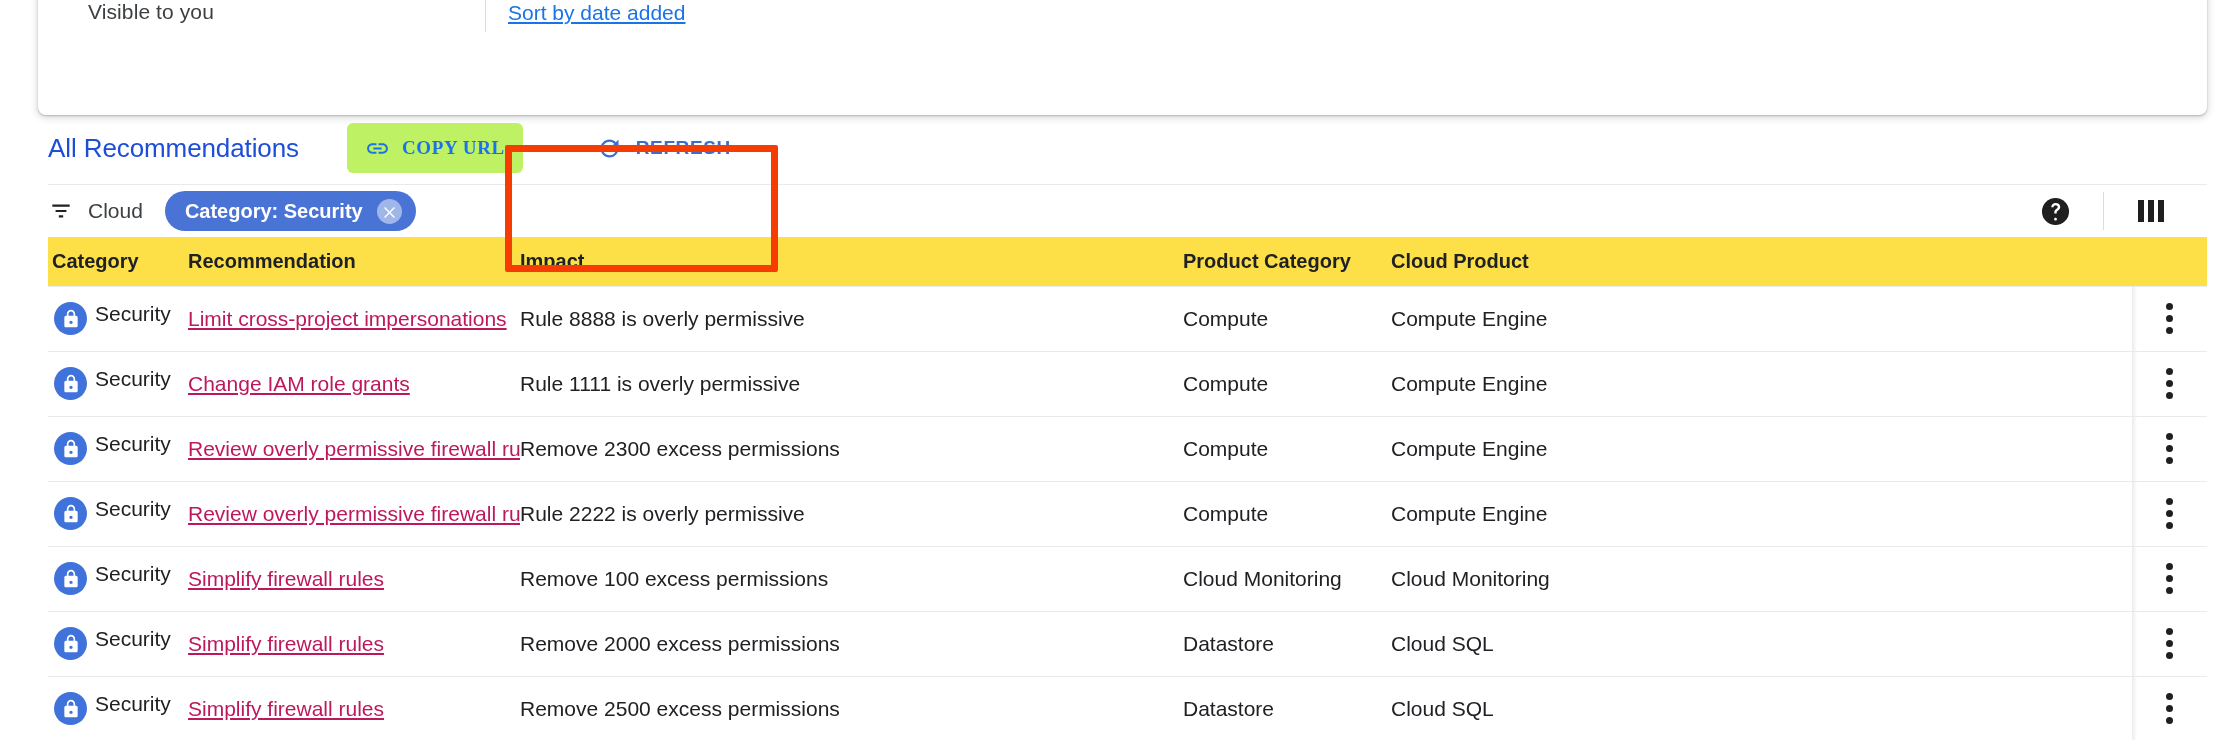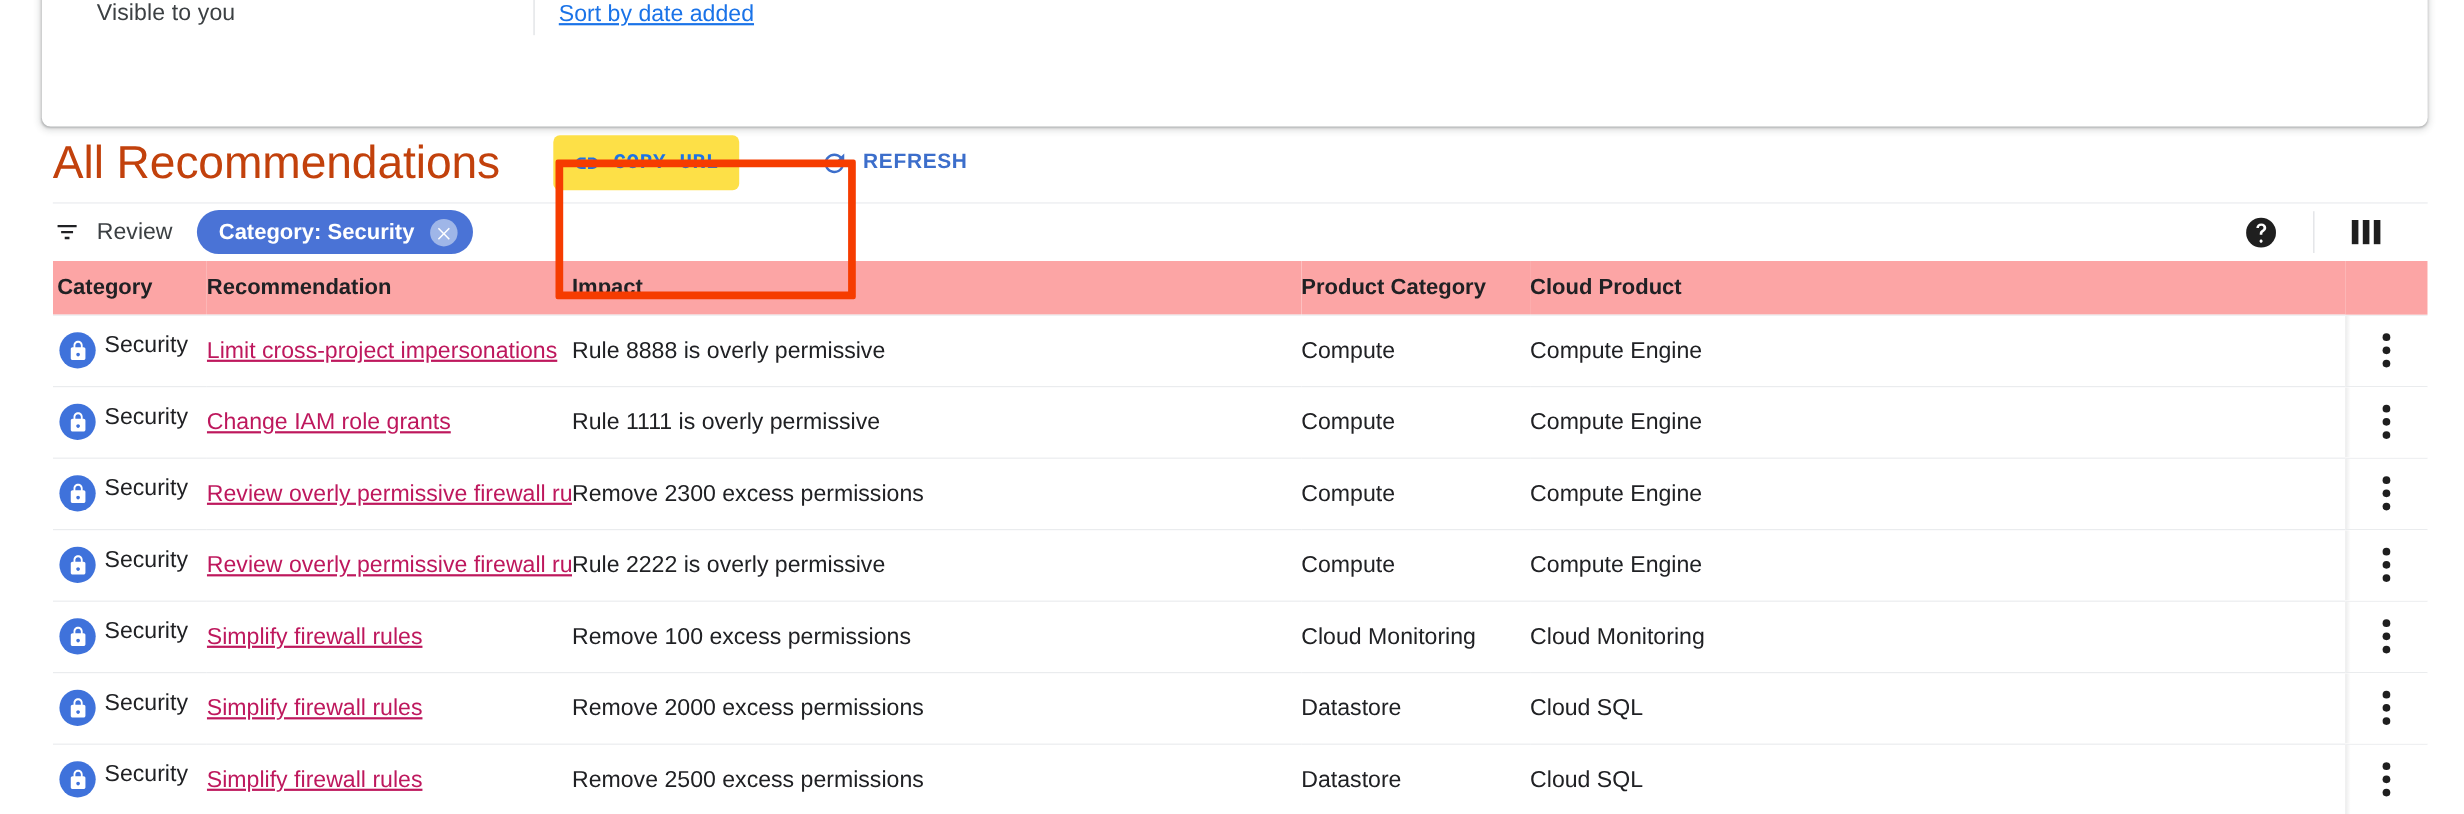--- a/index.html
+++ b/index.html
@@ -54,39 +54,39 @@
   
   .section-header {
     position: absolute;
     left: 0; top: 112px;
     width: 2240px; height: 72px;
     display: flex;
     align-items: center;
   }
   .section-title {
     margin-left: 48px;
-    font-size: 42px;
+    font-size: 26px;
     font-weight: 400;
-    color: #c2410c;
+    color: #1d4ed8;
     white-space: nowrap;
     letter-spacing: -0.1px;
     text-align: center;
   }
   .copy-url-btn {
     margin-left: 48px;
     height: 50px;
     padding: 0 18px;
     display: inline-flex;
     align-items: center;
     gap: 12px;
-    background: #fde047;
+    background: #bef264;
     border: none;
     border-radius: 6px;
     color: #1a73e8;
-    font-family: Liberation Mono, monospace;
+    font-family: Liberation Serif, serif;
     font-size: 19px;
     font-weight: 600;
     letter-spacing: .6px;
     cursor: pointer;
     white-space: nowrap;
   }
   .refresh-btn {
     margin-left: 63px;
     height: 50px;
     padding: 0 10px;
@@ -190,21 +190,21 @@
     width: 2159px;
     height: 503px;
     overflow: hidden;
   }
   table.rec-table {
     width: 2159px;
     border-collapse: collapse;
     table-layout: fixed;
   }
   .rec-table thead th {
-    background: #fca5a5;
+    background: #fde047;
     height: 49px;
     text-align: left;
     font-size: 20px;
     font-weight: 700;
     color: #202124;
     padding: 0;
     white-space: nowrap;
     border-bottom: 1px solid #e8eaed;
     overflow: hidden;
   }
@@ -309,21 +309,21 @@
 
   <div class="hr-line"></div>
 
   <div class="filter-bar">
     <div class="filter-left">
       <span>
         <svg class="icon-svg" width="26" height="26" viewBox="0 0 24 24" fill="#202124" aria-hidden="true">
           <path d="M4 6h16v2H4zM7 11h10v2H7zM10 16h4v2h-4z"></path>
         </svg>
       </span>
-      <span class="filter-label">Review</span>
+      <span class="filter-label">Cloud</span>
 
       <span class="chip">
         <span>Category: Security</span>
         <span class="chip-x">
           <svg class="icon-svg" width="17" height="17" viewBox="0 0 24 24" fill="#ffffff" aria-hidden="true">
             <path d="M18.3 5.71L12 12.01l-6.3-6.3-1.41 1.41 6.3 6.3-6.3 6.3 1.41 1.41 6.3-6.3 6.3 6.3 1.41-1.41-6.3-6.3 6.3-6.3z"></path>
           </svg>
         </span>
       </span>
     </div>

